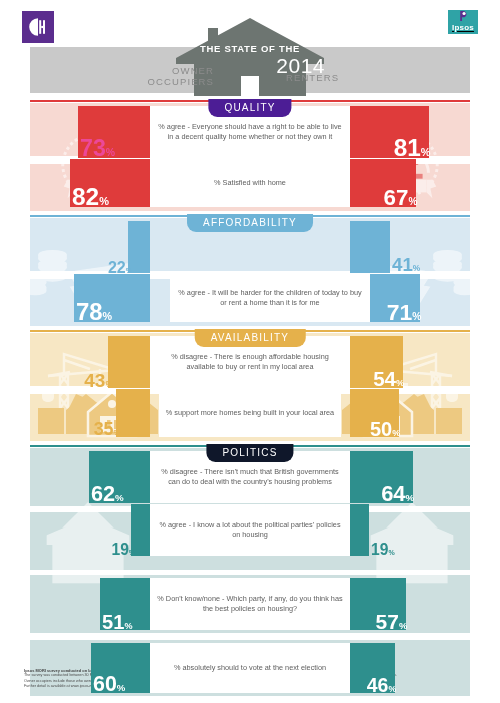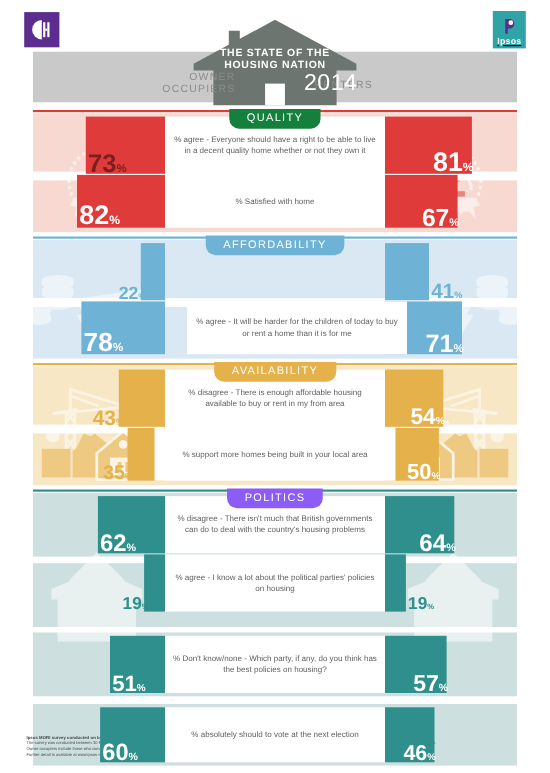--- a/index.html
+++ b/index.html
@@ -9,21 +9,21 @@
     -webkit-font-smoothing:antialiased;
   }
   .page{position:relative;width:500px;height:703px;background:#fff;}
 
   
   .logo-cih{
     position:absolute;left:22px;top:11px;width:32px;height:32px;
     background:#5b2d8e;display:flex;align-items:center;justify-content:center;
   }
   .logo-ipsos{
-    position:absolute;right:22px;top:10px;width:30px;height:34px;
+    position:absolute;right:22px;top:10px;width:30px;height:24px;
     background:#2fa3a6;display:flex;flex-direction:column;
     align-items:center;justify-content:flex-end;padding-bottom:2px;box-sizing:border-box;text-decoration:underline;
   }
   .ipsos-word{
     font-size:8px;font-weight:bold;color:#fff;letter-spacing:.2px;line-height:9px;
   }
 
   
   .header-band{
     position:absolute;left:30px;top:47px;width:440px;height:46px;background:#c9c9c9;
@@ -117,21 +117,20 @@
   <div class="header-band"></div>
 
   <svg class="house" viewBox="0 0 152 78" aria-hidden="true">
     <path d="M34 28 L34 10 L44 10 L44 19 Z" fill="#6d7571"></path>
     <path d="M76 0 L150 40 L150 46 L132 46 L132 78 L20 78 L20 46 L2 46 L2 40 Z" fill="#6d7571"></path>
     <rect x="67" y="58" width="18" height="20" fill="#ffffff"></rect>
   </svg>
 
   <div class="title-block">
     <div class="title-l1">THE STATE OF THE</div>
-    <div class="title-l2">HOUSING NATION</div>
     <div class="title-year">2014</div>
   </div>
 
   <div class="col-owner">
     <div>OWNER</div>
     <div>OCCUPIERS</div>
   </div>
   <div class="col-renters">RENTERS</div>
 
   <div id="sections">
@@ -152,28 +151,28 @@
         <div class="sideicon" style="left: 366px; top: 128px; opacity: 0.55; transform: scaleX(-1);"><svg width="82" height="78" viewBox="0 0 80 80" aria-hidden="true">
       <circle cx="40" cy="38" r="31" fill="none" stroke="#ffffff" stroke-width="3" stroke-dasharray="3 3"></circle>
       <path d="M18 46 A22 22 0 0 1 62 46" fill="none" stroke="#ffffff" stroke-width="3"></path>
       <path d="M40 28 L52 38 L28 38 Z" fill="#df3b3b"></path>
       <rect x="32" y="38" width="16" height="9" fill="#df3b3b"></rect>
       <rect x="24" y="47" width="32" height="5" fill="#df3b3b"></rect>
       <rect x="20" y="53" width="40" height="13" fill="#ffffff"></rect>
       <path d="M14 53 L20 53 L20 66 L14 72 L16 62 L10 60 Z" fill="#ffffff"></path>
       <path d="M66 53 L60 53 L60 66 L66 72 L64 62 L70 60 Z" fill="#ffffff"></path>
     </svg></div>
-        <div class="pill" style="top: 99px; background: #15803d;">QUALITY</div>
+        <div class="pill" style="top: 99px; background: #4c1d95;">QUALITY</div>
         <div class="row" style="top: 106px; height: 52px;">
           <div class="bar left" style="background: rgb(223, 59, 59); left: 48px; width: 72px;"></div>
           <div class="bar right" style="background: rgb(223, 59, 59); left: 320px; width: 79px;"></div>
           <div class="panel" style="width: 200px;">
             <span>% agree - Everyone should have a right to be able to live in a decent quality home whether or not they own it</span>
           </div>
-          <div class="num" style="font-size: 23.22px; left: 50px; color: #7f1d1d;">73<span class="pct">%</span></div>
+          <div class="num" style="font-size: 23.22px; left: 50px; color: #ec4899;">73<span class="pct">%</span></div>
           <div class="num" style="font-size: 24.34px; left: 363.707px; color: rgb(255, 255, 255);">81<span class="pct">%</span></div>
         </div>
         <div class="row" style="top: 159px; height: 48px;">
           <div class="bar left" style="background: rgb(223, 59, 59); left: 40px; width: 80px;"></div>
           <div class="bar right" style="background: rgb(223, 59, 59); left: 320px; width: 66px;"></div>
           <div class="panel" style="width: 200px;">
             <span>% Satisfied with home</span>
           </div>
           <div class="num" style="font-size: 24.48px; left: 42px; color: rgb(255, 255, 255);">82<span class="pct">%</span></div>
           <div class="num" style="font-size: 22.38px; left: 353.549px; color: rgb(255, 255, 255);">67<span class="pct">%</span></div>
@@ -298,39 +297,39 @@
       <circle cx="82" cy="54" r="4" fill="#ffffff"></circle>
       <rect x="70" y="66" width="24" height="16" fill="#ffffff"></rect>
       <rect x="77" y="70" width="3.5" height="9" fill="#e5b14b"></rect>
       <rect x="84" y="70" width="3.5" height="9" fill="#e5b14b"></rect>
     </svg></div>
         <div class="pill" style="top: 329px; background: rgb(229, 177, 75);">AVAILABILITY</div>
         <div class="row" style="top: 336px; height: 52px;">
           <div class="bar left" style="background: rgb(229, 177, 75); left: 78px; width: 42px;"></div>
           <div class="bar right" style="background: rgb(229, 177, 75); left: 320px; width: 53px;"></div>
           <div class="panel" style="width: 200px;">
-            <span>% disagree - There is enough affordable housing available to buy or rent in my from area</span>
+            <span>% disagree - There is enough affordable housing available to buy or rent in my local area</span>
           </div>
           <div class="num" style="font-size: 19.02px; left: 54.225px; color: rgb(229, 177, 75);">43<span class="pct">%</span></div>
           <div class="num" style="font-size: 20.56px; left: 343.188px; color: rgb(255, 255, 255);">54<span class="pct">%</span></div>
         </div>
         <div class="row" style="top: 389px; height: 48px;">
           <div class="bar left" style="background: rgb(229, 177, 75); left: 86px; width: 34px;"></div>
           <div class="bar right" style="background: rgb(229, 177, 75); left: 320px; width: 49px;"></div>
-          <div class="panel" style="width: 219px; justify-content: center;">
+          <div class="panel" style="width: 182px; justify-content: center;">
             <span>% support more homes being built in your local area</span>
           </div>
           <div class="num" style="font-size: 17.9px; left: 63.625px; color: rgb(229, 177, 75);">35<span class="pct">%</span></div>
           <div class="num" style="font-size: 20px; left: 340px; color: rgb(255, 255, 255);">50<span class="pct">%</span></div>
         </div>
       </div>
       <div class="section">
         <div class="rule" style="top: 445px; background: rgb(46, 143, 141);"></div>
         <div class="band" style="top: 448px; height: 58px; background: rgb(205, 223, 223);"></div>
-        <div class="pill" style="top: 444px; background: #8b5cf6;">POLITICS</div>
+        <div class="pill" style="top: 444px; background: #0f172a;">POLITICS</div>
         <div class="row" style="top: 451px; height: 52px;">
           <div class="bar left" style="background: rgb(46, 143, 141); left: 59px; width: 61px;"></div>
           <div class="bar right" style="background: rgb(46, 143, 141); left: 320px; width: 63px;"></div>
           <div class="panel" style="width: 200px;">
             <span>% disagree - There isn't much that British governments can do to deal with the country's housing problems</span>
           </div>
           <div class="num" style="font-size: 21.68px; left: 61px; color: rgb(255, 255, 255);">62<span class="pct">%</span></div>
           <div class="num" style="font-size: 21.96px; left: 351.158px; color: rgb(255, 255, 255);">64<span class="pct">%</span></div>
         </div>
       </div>

